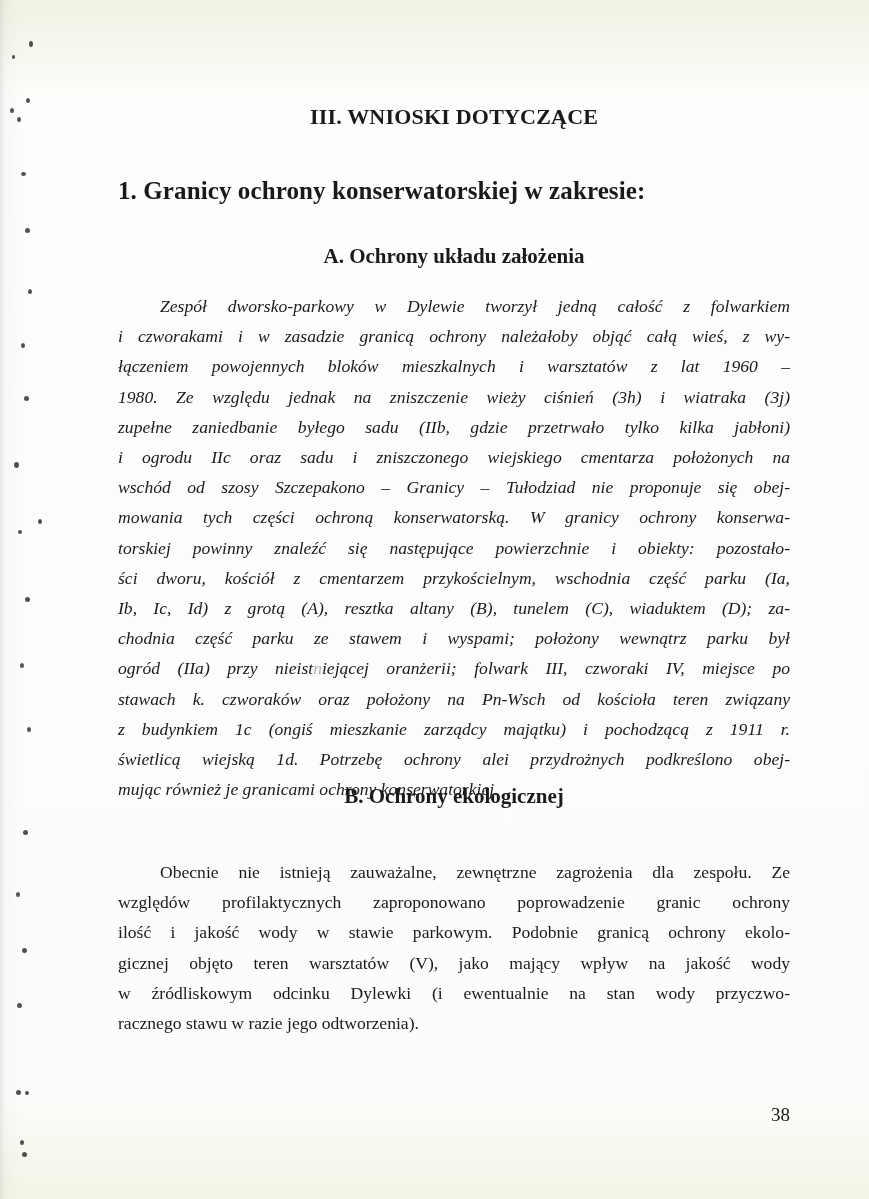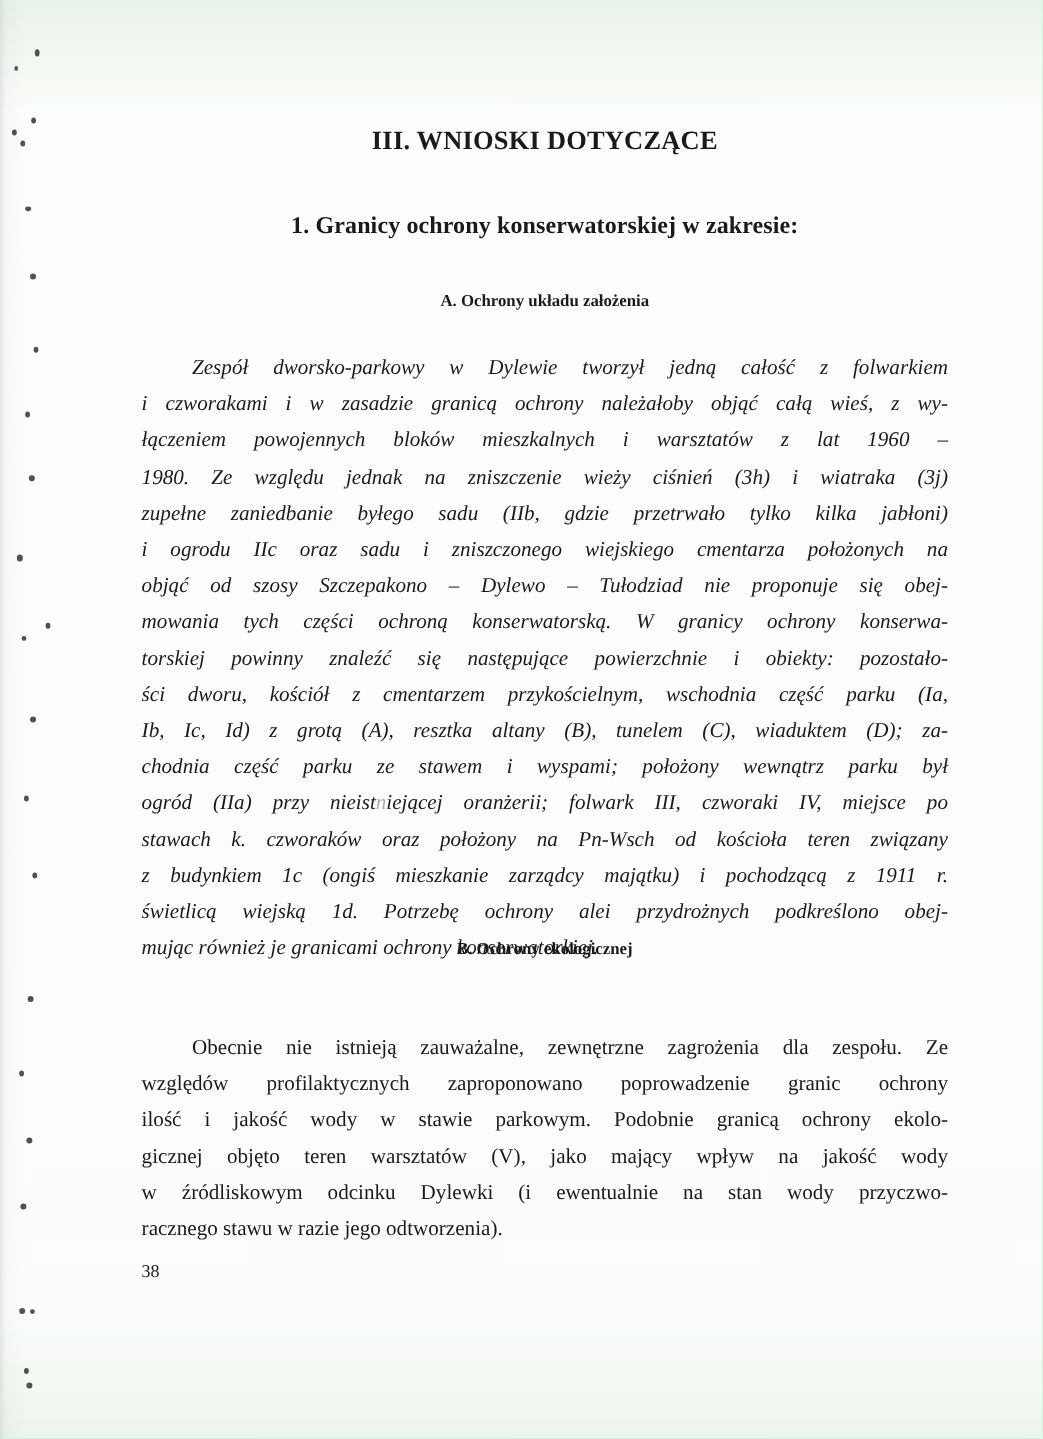--- a/index.html
+++ b/index.html
@@ -4,21 +4,21 @@
 <style>
   html, body {
     margin: 0;
     padding: 0;
     background: #ffffff;
   }
   .page {
     position: relative;
     width: 869px;
     height: 1199px;
-    background: #86efac;
+    background: #bef264;
     overflow: hidden;
     font-family: "Liberation Serif", "DejaVu Serif", serif;
     color: #1a1a1a;
   }
   
   .paper-tint {
     position: absolute;
     inset: 0;
     background:
       linear-gradient(90deg, rgba(120,120,125,0.16) 0px, rgba(150,150,155,0.05) 5px, rgba(255,255,255,0) 22px),
@@ -48,32 +48,32 @@
     text-align: center;
     margin: 0;
     padding: 0;
     position: absolute;
     top: 104px;
     left: 0;
     width: 672px;
     letter-spacing: 0.2px;
   }
   h2.section-title {
-    font-size: 20px;
+    font-size: 25px;
     font-weight: bold;
-    text-align: center;
+    text-align: left;
     margin: 0;
     position: absolute;
     top: 177px;
     left: 0;
     width: 672px;
     letter-spacing: 0.1px;
   }
   h3.subsection-title {
-    font-size: 14px;
+    font-size: 21px;
     font-weight: bold;
     text-align: center;
     margin: 0;
     width: 672px;
   }
   .sub-a { position: absolute; top: 244px; left: 0; }
   .sub-b { position: absolute; top: 784px; left: 0; }
 
   .para {
     position: absolute;
@@ -95,24 +95,25 @@
   }
   
   .j { text-align: justify; text-align-last: justify; }
   .l { text-align: center; text-align-last: left; }
   .indent { text-indent: 42px; }
 
   .faded { color: #6f6f6f; opacity: 0.55; }
 
   .page-number {
     position: absolute;
-    top: 1052px;
+    top: 1104px;
     left: 0;
     width: 672px;
-    font-size: 15px;
+    text-align: right;
+    font-size: 19px;
   }
 </style>
 </head>
 <body>
 
 <div class="page">
   <div class="paper-tint"></div>
 
   <div class="speckles">
     <div class="speck" style="left:29px;  top:41px;  width:4px; height:6px;"></div>
@@ -149,21 +150,21 @@
 
     <h3 class="subsection-title sub-a">A. Ochrony układu założenia</h3>
 
     <div class="para para-a">
         <span class="line j indent">Zespół dworsko-parkowy w Dylewie tworzył jedną całość z folwarkiem</span>
         <span class="line j">i czworakami i w zasadzie granicą ochrony należałoby objąć całą wieś, z wy-</span>
         <span class="line j">łączeniem powojennych bloków mieszkalnych i warsztatów z lat 1960 –</span>
         <span class="line j">1980. Ze względu jednak na zniszczenie wieży ciśnień (3h) i wiatraka (3j)</span>
         <span class="line j">zupełne zaniedbanie byłego sadu (IIb, gdzie przetrwało tylko kilka jabłoni)</span>
         <span class="line j">i ogrodu IIc oraz sadu i zniszczonego wiejskiego cmentarza położonych na</span>
-        <span class="line j">objąć od szosy Szczepakono – Dylewo – Tułodziad nie proponuje się obej-</span>
+        <span class="line j">wschód od szosy Szczepakono – Granicy – Tułodziad nie proponuje się obej-</span>
         <span class="line j">mowania tych części ochroną konserwatorską. W granicy ochrony konserwa-</span>
         <span class="line j">torskiej powinny znaleźć się następujące powierzchnie i obiekty: pozostało-</span>
         <span class="line j">ści dworu, kościół z cmentarzem przykościelnym, wschodnia część parku (Ia,</span>
         <span class="line j">Ib, Ic, Id) z grotą (A), resztka altany (B), tunelem (C), wiaduktem (D); za-</span>
         <span class="line j">chodnia część parku ze stawem i wyspami; położony wewnątrz parku był</span>
         <span class="line j">ogród (IIa) przy nieist<span class="faded">n</span>iejącej oranżerii; folwark III, czworaki IV, miejsce po</span>
         <span class="line j">stawach k. czworaków oraz położony na Pn-Wsch od kościoła teren związany</span>
         <span class="line j">z budynkiem 1c (ongiś mieszkanie zarządcy majątku) i pochodzącą z 1911 r.</span>
         <span class="line j">świetlicą wiejską 1d. Potrzebę ochrony alei przydrożnych podkreślono obej-</span>
         <span class="line l">mując również je granicami ochrony konserwatorkiej.</span>

